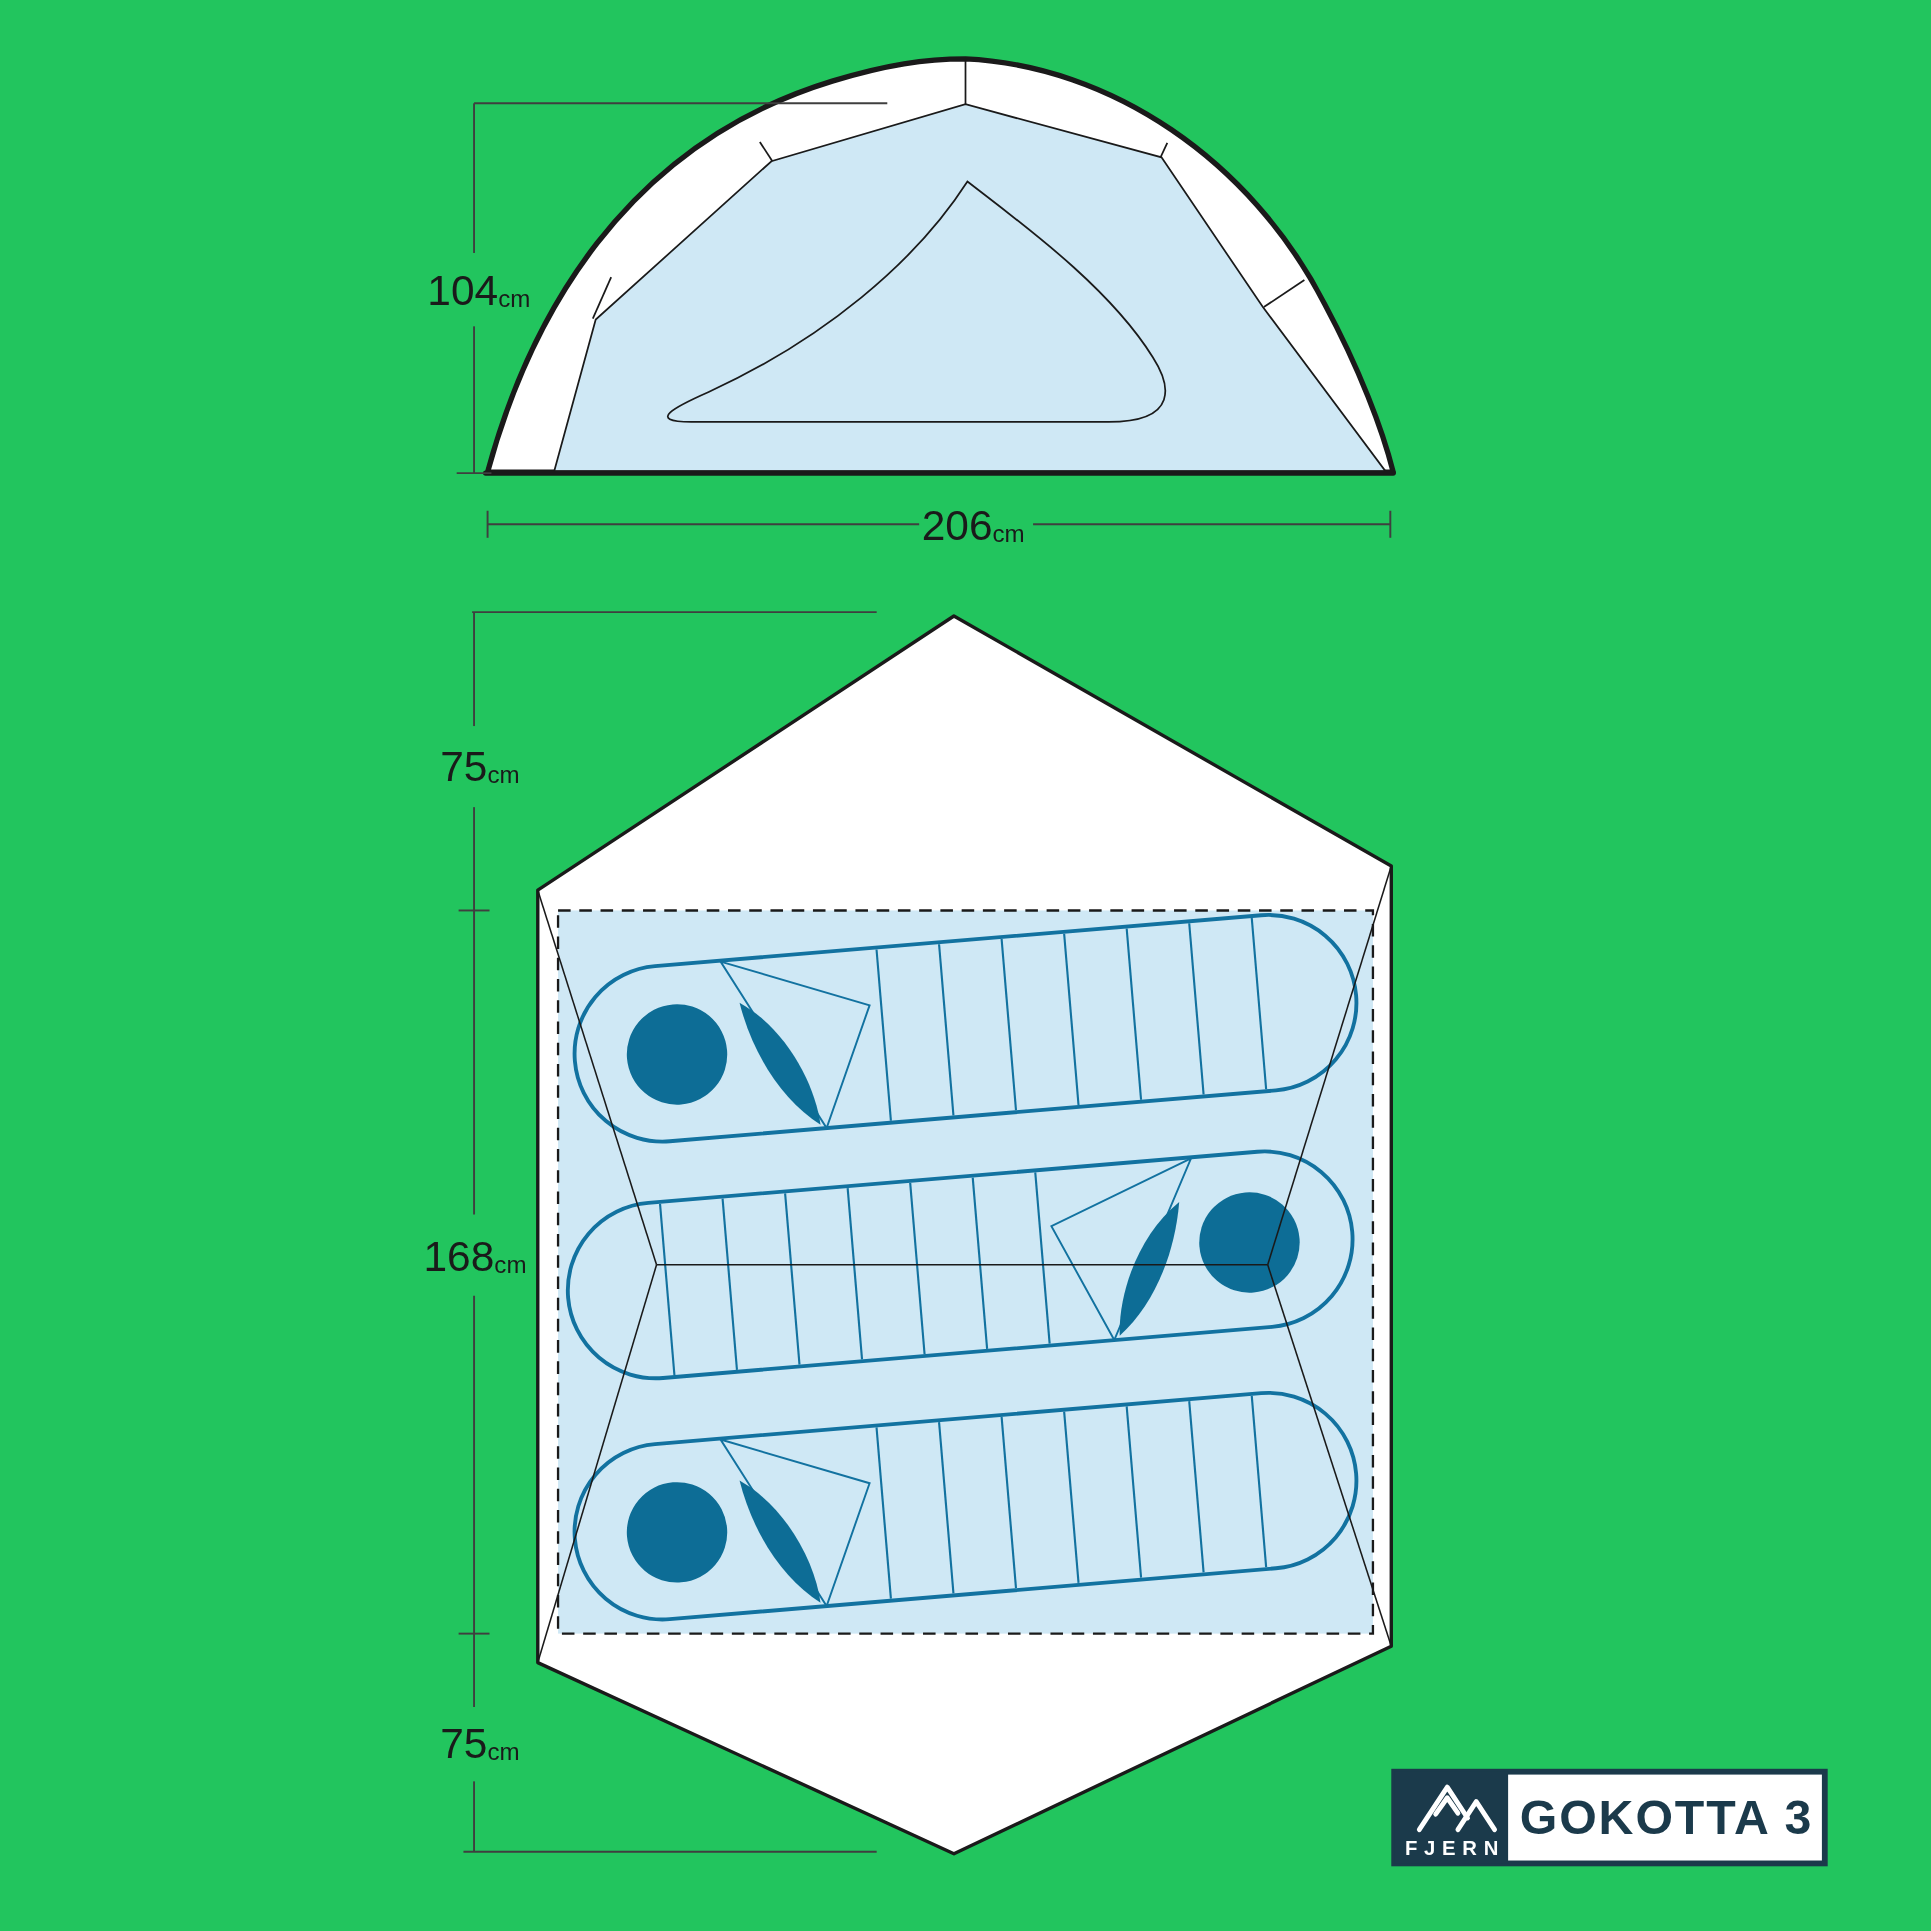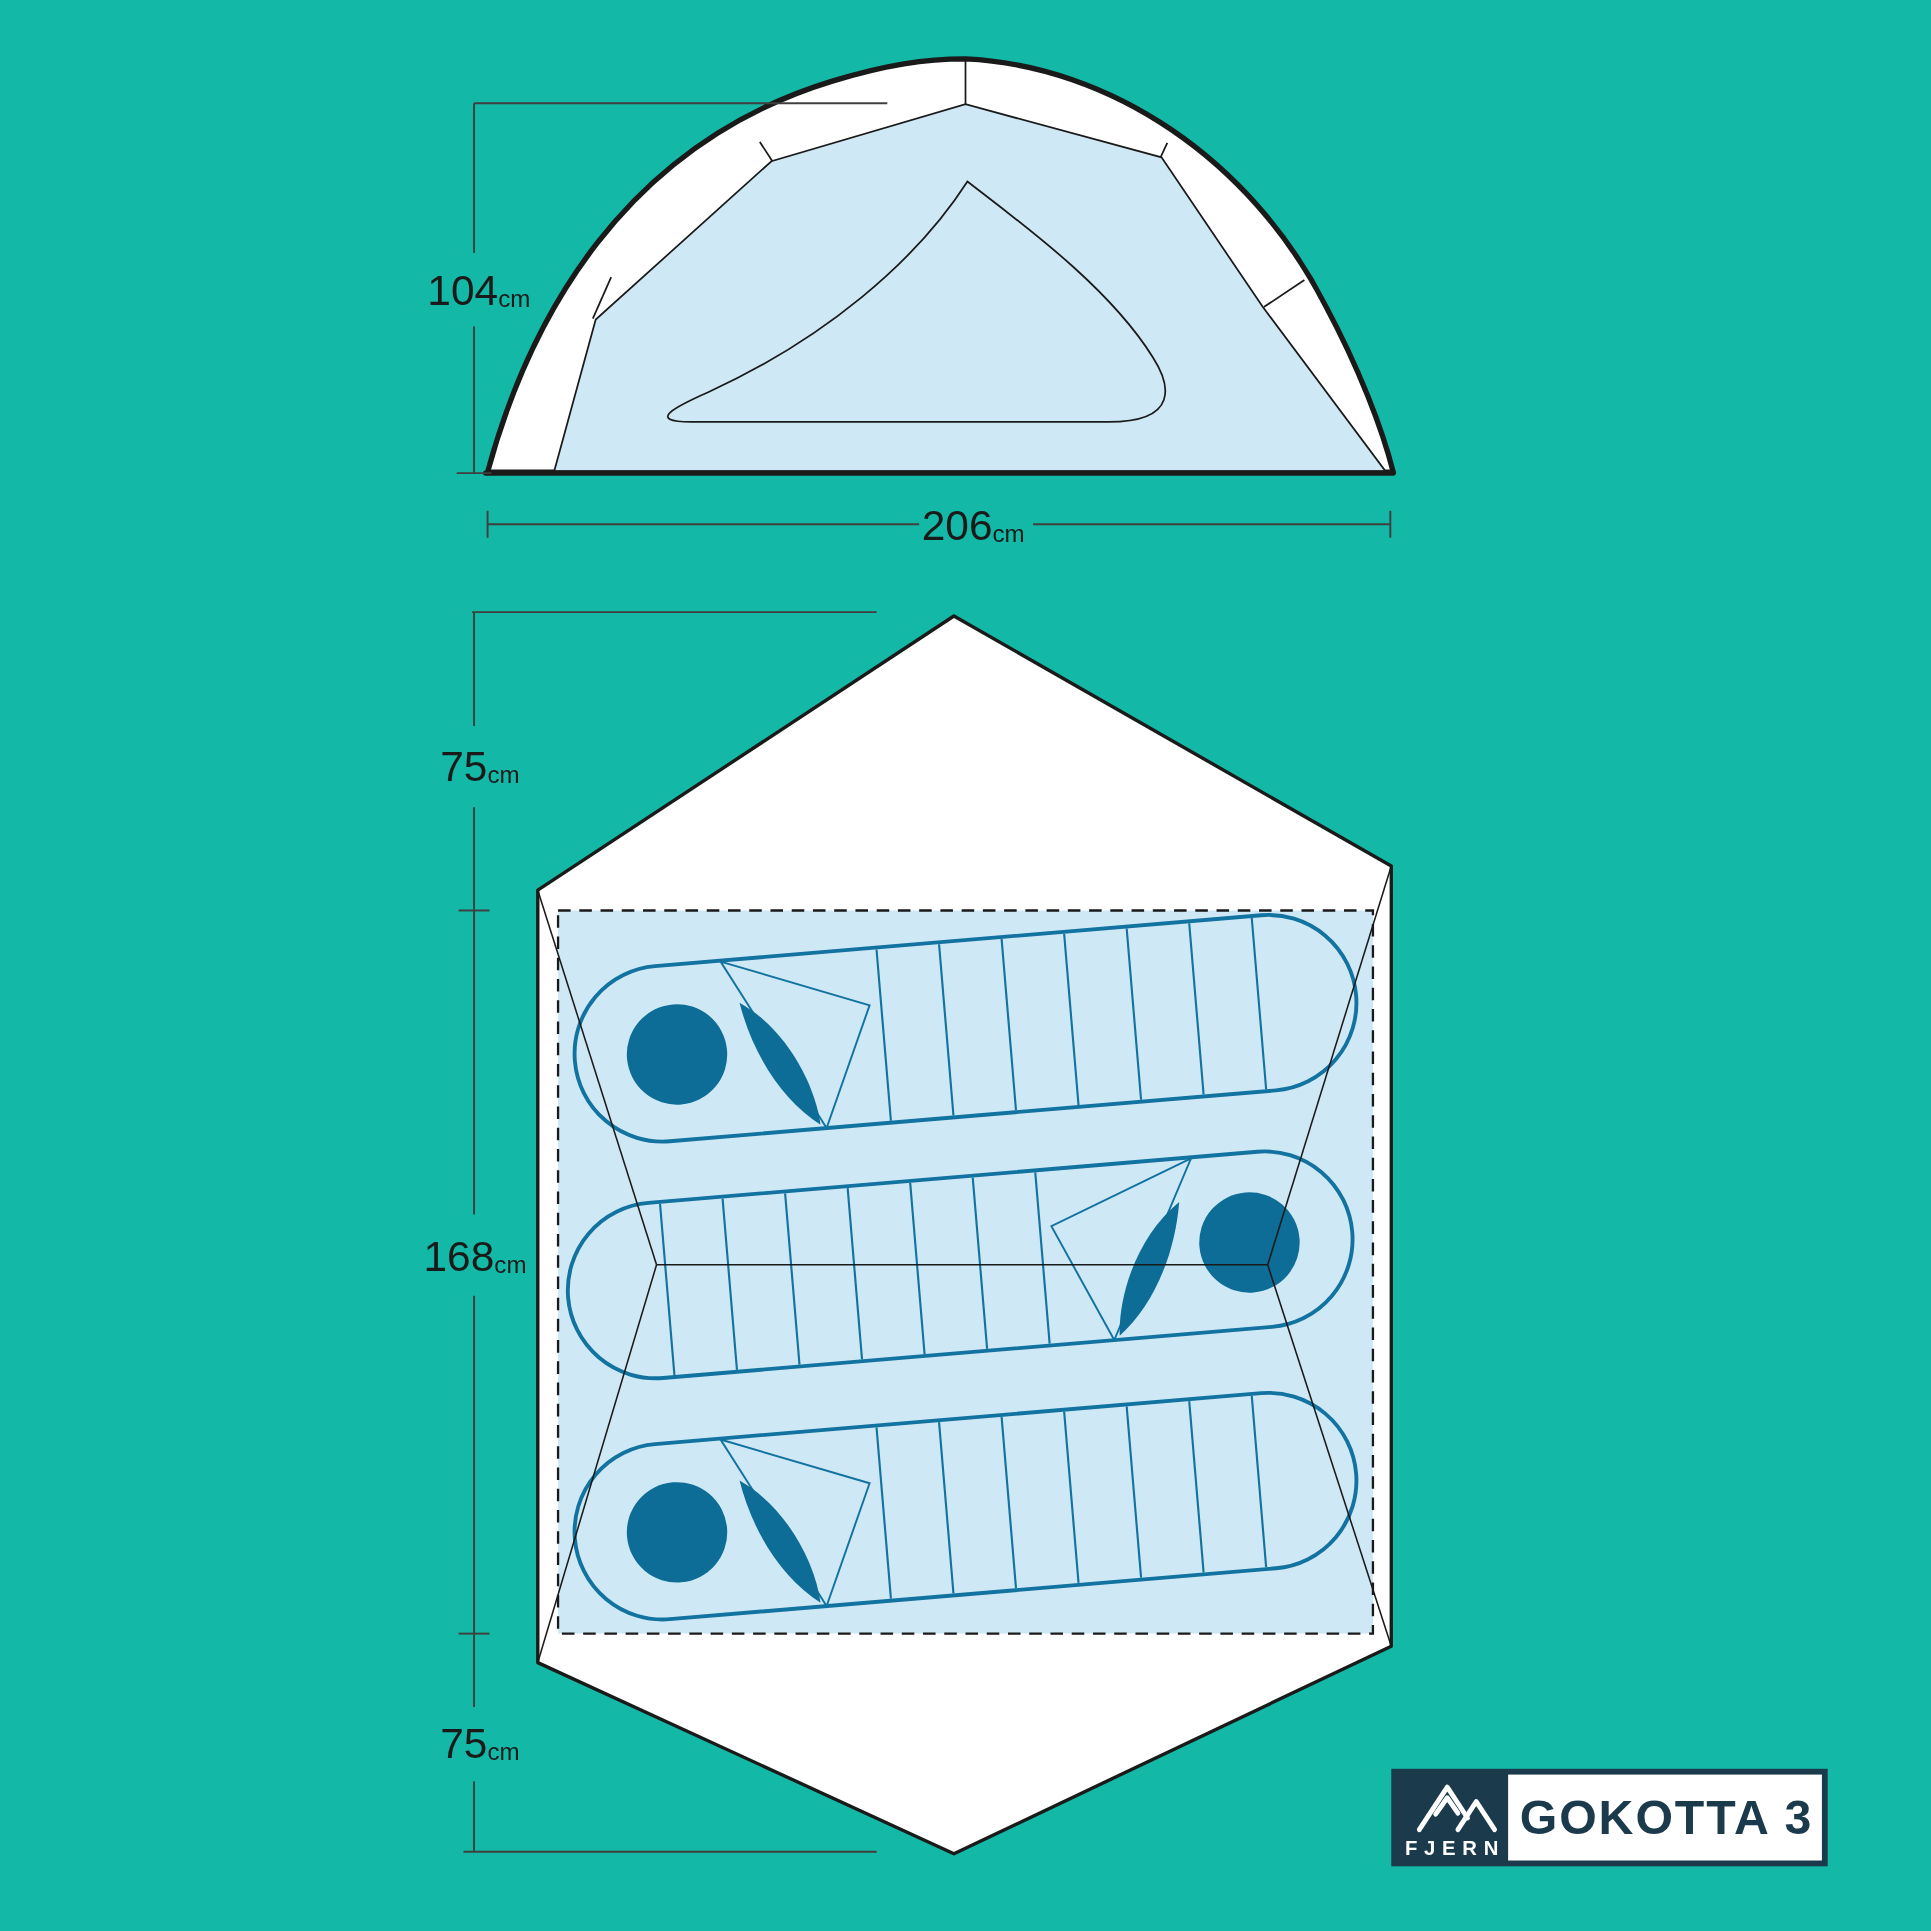--- a/index.html
+++ b/index.html
@@ -1,16 +1,16 @@
 <!DOCTYPE html>
 <html><head>
 <meta charset="utf-8">
 <style>
   html,body{margin:0;padding:0;background:#ffffff;}
-  .stage{position:relative;width:1931px;height:1931px;background:#14b8a6;font-family:"Liberation Sans",sans-serif;}
+  .stage{position:relative;width:1931px;height:1931px;background:#22c55e;font-family:"Liberation Sans",sans-serif;}
   svg{display:block;}
   .dim-line{stroke:#3f3f3f;stroke-width:2;fill:none;}
   .dim-line-thin{stroke:#3f3f3f;stroke-width:2;fill:none;}
   .outline-thick{stroke:#1a1a1a;stroke-width:5.5;fill:#ffffff;stroke-linejoin:round;stroke-linecap:round;}
   .outline-thin{stroke:#1a1a1a;stroke-width:1.8;fill:none;}
   .panel{stroke:#1a1a1a;stroke-width:1.8;}
   .ground{stroke:#1a1a1a;stroke-width:5.5;stroke-linecap:round;}
   .hexagon{stroke:#1a1a1a;stroke-width:3.5;fill:#ffffff;stroke-linejoin:round;}
   .inner-floor{stroke:#1a1a1a;stroke-width:2.4;stroke-dasharray:13 9;}
   .fold{stroke:#1a1a1a;stroke-width:1.6;fill:none;}

